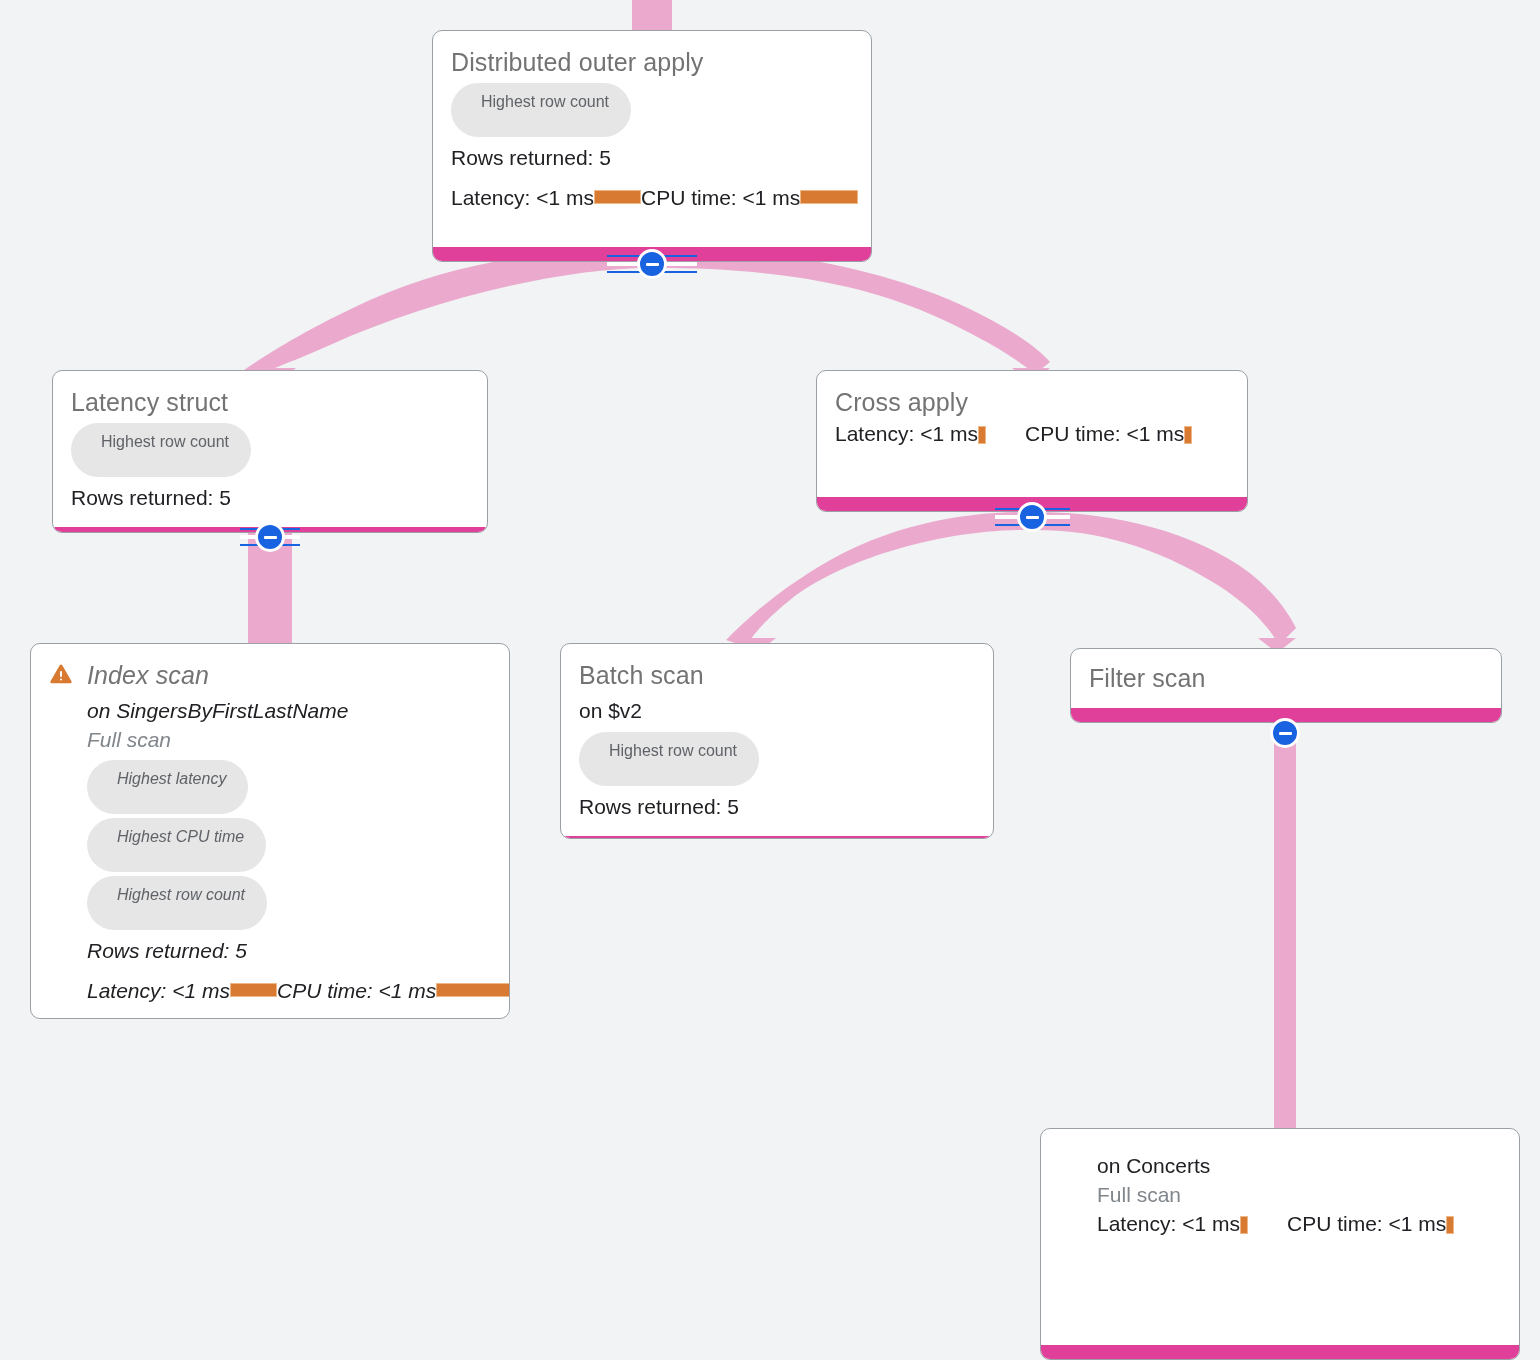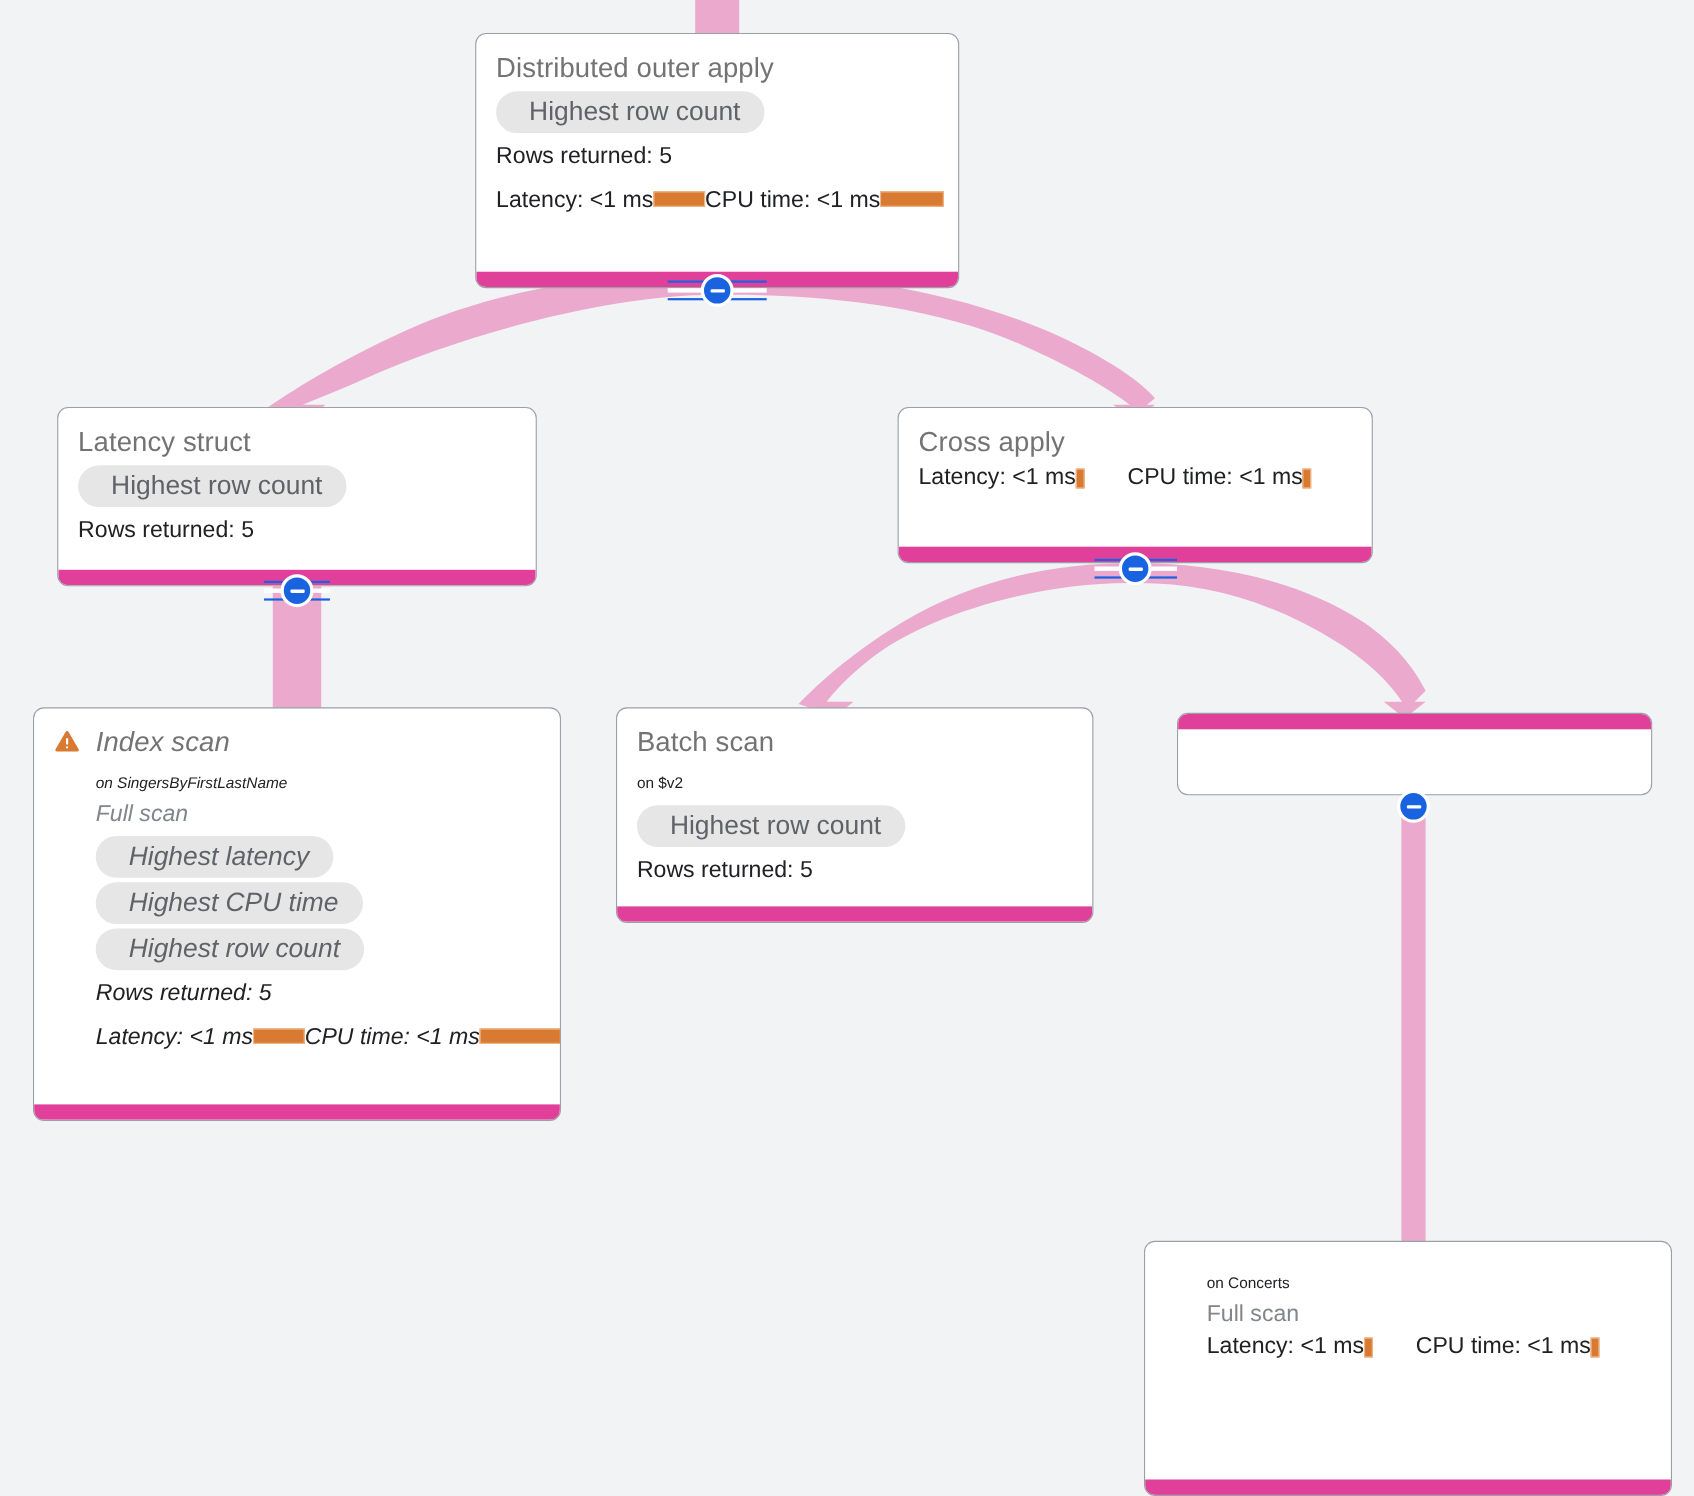--- a/index.html
+++ b/index.html
@@ -66,21 +66,21 @@
     line-height: 30px;
     color: #737373;
     font-weight: 400;
     letter-spacing: 0.1px;
   }
   .indented {
     padding-left: 38px;
   }
 
   .subtitle {
-    font-size: 14px;
+    font-size: 21px;
     line-height: 30px;
     color: #202124;
     margin-top: 6px;
   }
   .muted {
     font-size: 21px;
     line-height: 28px;
     color: #80868b;
   }
   .rows-line {
@@ -94,24 +94,24 @@
   .badges {
     margin-top: 6px;
     display: flex;
     flex-direction: column;
     align-items: flex-start;
     gap: 4px;
   }
   .badge {
     background: #e6e6e6;
     color: #5f6368;
-    font-size: 24px;
+    font-size: 16px;
     line-height: 24px;
     border-radius: 999px;
-    padding: 7px 22px 7px 30px;
+    padding: 7px 22px 23px 30px;
     white-space: nowrap;
   }
 
   
   .metrics {
     margin-top: 12px;
     display: flex;
   }
   .metric {
     display: flex;
@@ -342,20 +342,25 @@
       <div class="subtitle">on $v2</div>
       <div class="badges">
         <span class="badge">Highest row count</span>
       </div>
       <div class="rows-line">Rows returned: 5</div>
     </div>
     <div class="node-bar"></div>
   </div>
 
   <div class="node" id="n-filter-scan" style="left:1070px; top:648px; width:432px; height:75px;">
+    <div class="node-body" style="padding:14px 18px 8px 18px;">
+      <div class="title-row">
+        <div class="node-title">Filter scan</div>
+      </div>
+    </div>
     <div class="node-bar"></div>
   </div>
 
   <div class="toggle" style="left:1270px; top:718px;"></div>
 
   <div class="node" id="n-table-scan" style="left:1040px; top:1128px; width:480px; height:232px;">
     <div class="node-body">
       <div class="indented">
         <div class="subtitle">on Concerts</div>
         <div class="muted">Full scan</div>

